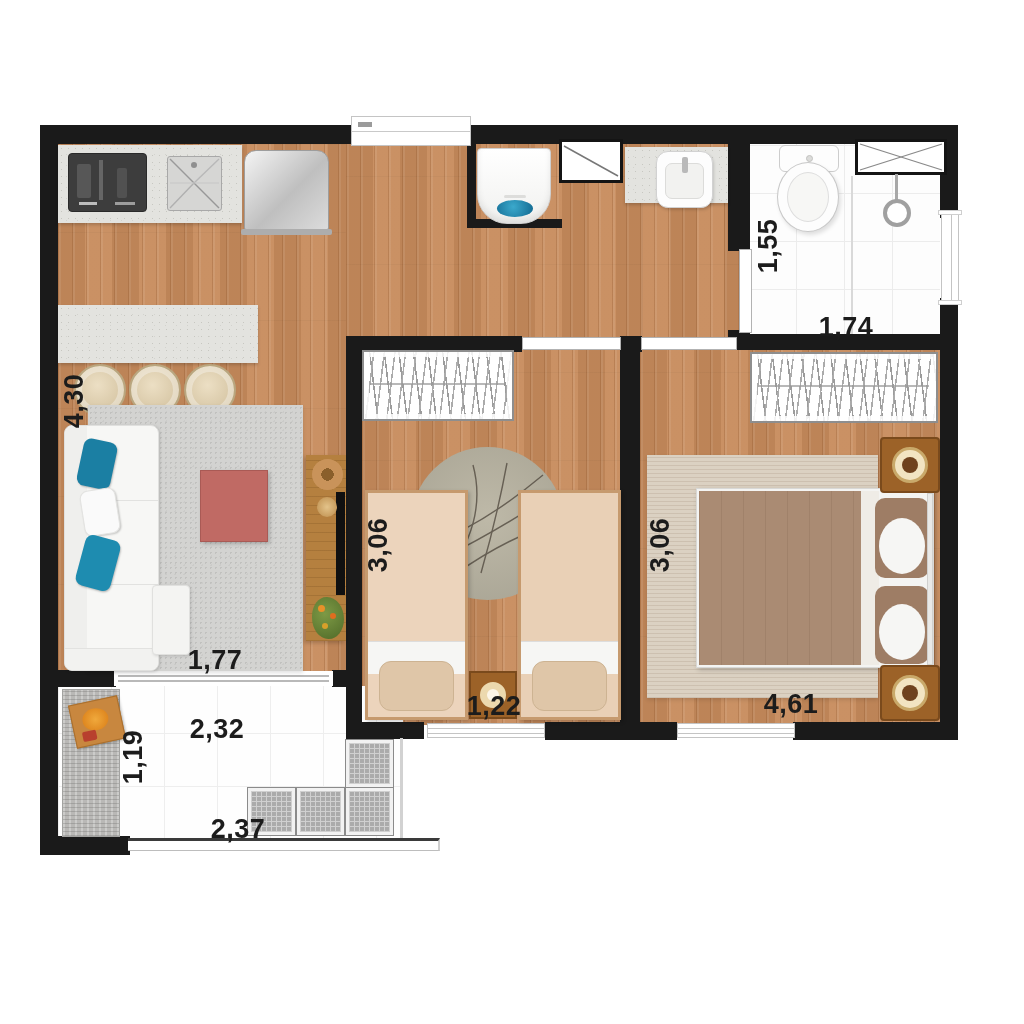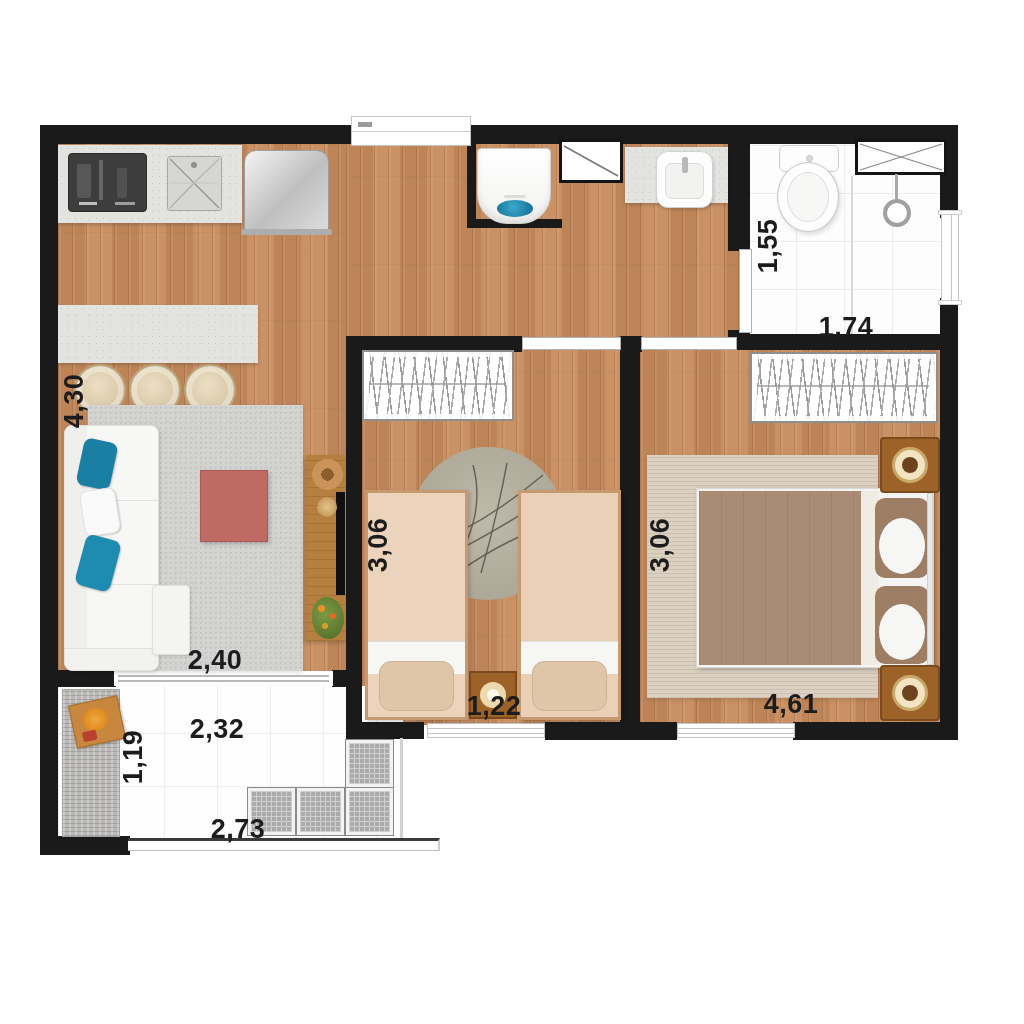--- a/index.html
+++ b/index.html
@@ -268,24 +268,24 @@
 
   <div class="abs grate" style="left:248px;top:788px;width:47px;height:47px"></div>
   <div class="abs grate" style="left:297px;top:788px;width:47px;height:47px"></div>
   <div class="abs grate" style="left:346px;top:788px;width:47px;height:47px"></div>
   <div class="abs grate" style="left:346px;top:740px;width:47px;height:47px"></div>
 
   <div class="abs" style="left:400px;top:738px;width:3px;height:102px;background:#d2d2d2"></div>
   <div class="abs" style="left:128px;top:838px;width:312px;height:13px;background:#ffffff;border-top:3px solid #3a3a3a;border-bottom:1px solid #bdbdbd;border-right:2px solid #cfcfcf"></div>
 
   <div class="dim dimv" style="left:74px;top:401px">4,30</div>
-  <div class="dim" style="left:215px;top:660px">2,40</div>
+  <div class="dim" style="left:215px;top:660px">1,77</div>
   <div class="dim" style="left:217px;top:729px">2,32</div>
   <div class="dim dimv" style="left:133px;top:757px">1,19</div>
-  <div class="dim" style="left:238px;top:829px">2,73</div>
+  <div class="dim" style="left:238px;top:829px">2,37</div>
   <div class="dim dimv" style="left:378px;top:545px">3,06</div>
   <div class="dim" style="left:494px;top:706px">1,22</div>
   <div class="dim dimv" style="left:660px;top:545px">3,06</div>
   <div class="dim" style="left:791px;top:704px">4,61</div>
   <div class="dim dimv" style="left:768px;top:246px">1,55</div>
   <div class="dim" style="left:846px;top:327px">1,74</div>
 
 </div>
 
 </body></html>

